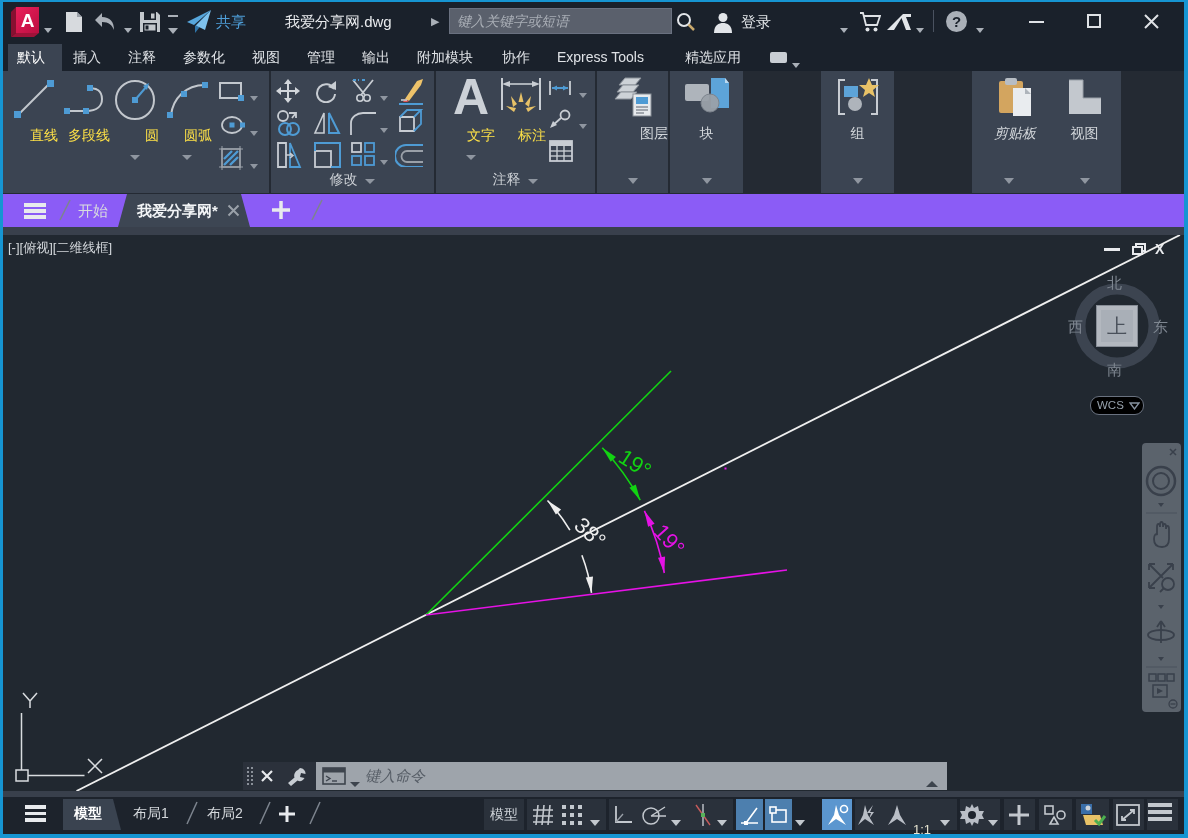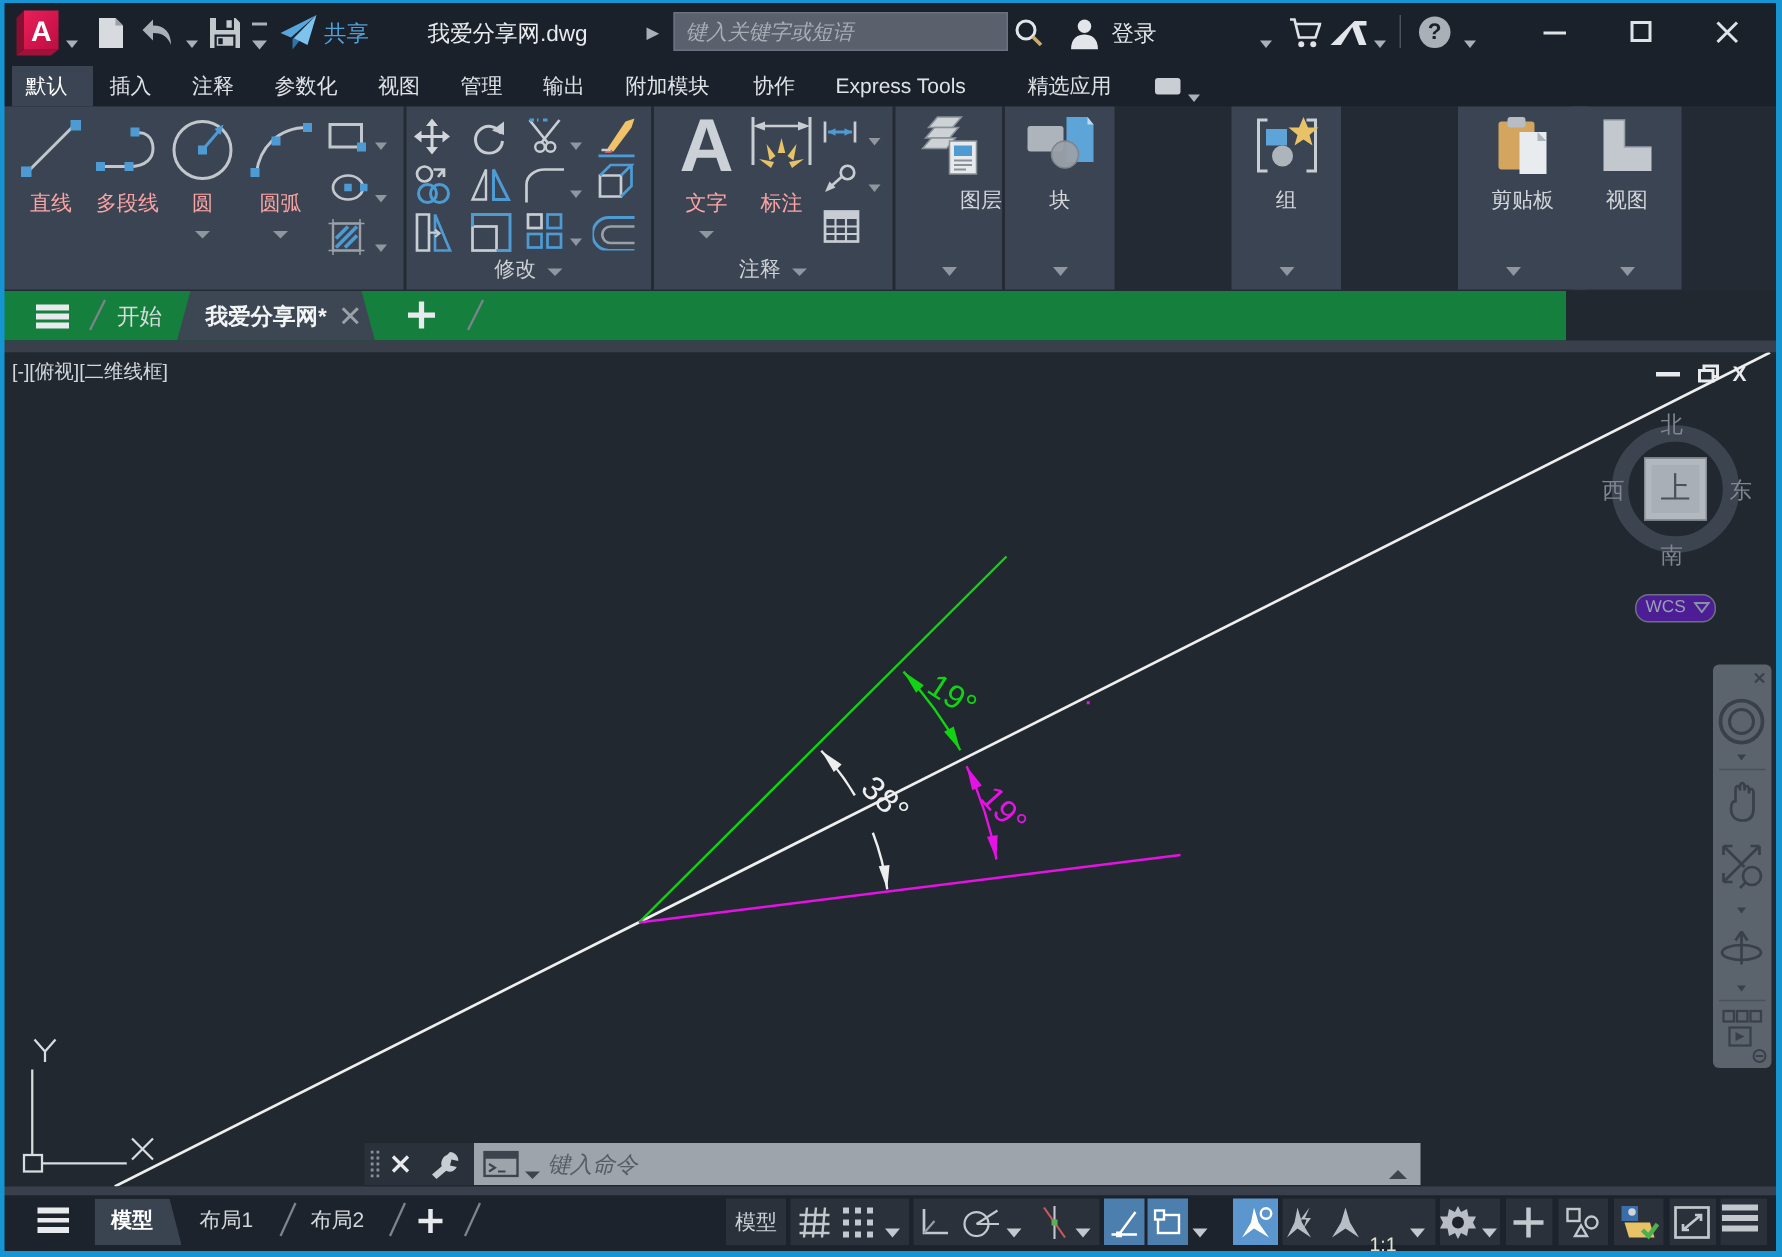--- a/index.html
+++ b/index.html
@@ -9,25 +9,25 @@
   svg { display:block; }
   
   #titlebar { position:absolute; left:0; top:0; width:1188px; height:44px; background:#1a212b; }
   
   #ribbontabs { position:absolute; left:0; top:44px; width:1188px; height:27px; background:#1a212b; font-size:14px; }
   .rtab { position:absolute; top:0; height:27px; line-height:27px; color:#dfe2e6; }
   
   #ribbon { position:absolute; left:0; top:71px; width:1188px; height:123px; background:#242a33; }
   .panel { position:absolute; top:0; height:122px; background:#3b4452; }
   .plabel { position:absolute; bottom:4px; width:100%; text-align:center; font-size:14px; color:#ccd0d5; }
-  .bigbtn { position:absolute; text-align:center; font-size:14px; color:#fca5a5;font-family:Liberation Mono, monospace; }
+  .bigbtn { position:absolute; text-align:right; font-size:14px; color:#fde047;font-family:Liberation Mono, monospace; }
   .cpanel { position:absolute; top:0; height:122px; background:#3b4452; text-align:center; font-size:14px; color:#d3d7db; }
   .dropY { display:inline-block; width:0; height:0; border-left:5px solid transparent; border-right:5px solid transparent; border-top:5px solid #8f96a0; }
   
-  #doctabs { position:absolute; left:0; top:194px; width:1044px; height:33px; background:#15803d;padding-left:18px; }
+  #doctabs { position:absolute; left:0; top:194px; width:1188px; height:33px; background:#8b5cf6;padding-left:18px; }
   #striptop { position:absolute; left:0; top:227px; width:1188px; height:8px; background:#39404c; }
   
   #canvas { position:absolute; left:0; top:235px; width:1188px; height:556px; background:#212830; }
   
   #stripbot { position:absolute; left:0; top:791px; width:1188px; height:6px; background:#39404c; }
   #statusbar { position:absolute; left:0; top:797px; width:1188px; height:37px; background:#1d232c; }
   
   .wb { position:absolute; background:#1695d2; z-index:99; }
 </style>
 </head>
@@ -322,21 +322,21 @@
     <svg style="margin:5px auto 0;" width="46" height="42" viewBox="0 0 46 42">
         <path d="M10 4 L4 4 L4 38 L10 38" fill="none" stroke="#c8cdd3" stroke-width="2"></path>
         <path d="M36 4 L42 4 L42 38 L36 38" fill="none" stroke="#c8cdd3" stroke-width="2"></path>
         <rect x="9" y="10" width="14" height="11" fill="#5da4d9"></rect>
         <circle cx="20" cy="28" r="7" fill="#aeb4bb"></circle>
         <path d="M34 2 L37 9 L44 9 L38 14 L40 21 L34 17 L28 21 L30 14 L24 9 L31 9 Z" fill="#e8c267"></path>
       </svg>
     <div style="margin-top:7px;">组</div>
     <div class="abs" style="left:32px;bottom:6px;"><div class="dropY" style="border-left-width:5px;border-right-width:5px;border-top-width:6px;"></div></div>
   </div>
-  <div class="cpanel" style="left:972px;width:86px;">
+  <div class="cpanel" style="left:972px;width:86px;font-style:italic;">
     <svg style="margin:5px auto 0;" width="44" height="42" viewBox="0 0 44 42">
         <rect x="6" y="5" width="24" height="32" rx="2" fill="#d3a55f"></rect>
         <rect x="12" y="2" width="12" height="7" rx="2" fill="#b7bdc4"></rect>
         <path d="M20 12 L38 12 L38 40 L20 40 Z" fill="#e9ecef"></path>
         <path d="M32 12 L38 18 L32 18 Z" fill="#aeb4bb"></path>
       </svg>
     <div style="margin-top:7px;">剪贴板</div>
     <div class="abs" style="left:32px;bottom:6px;"><div class="dropY" style="border-left-width:5px;border-right-width:5px;border-top-width:6px;"></div></div>
   </div>
   <div class="cpanel" style="left:1048px;width:73px;">
@@ -427,21 +427,21 @@
       </svg>
     <div class="abs" style="left:33px;top:-1px;font-size:15px;color:#7f8791;">北</div>
     <div class="abs" style="left:33px;top:86px;font-size:15px;color:#7f8791;">南</div>
     <div class="abs" style="left:-6px;top:43px;font-size:15px;color:#7f8791;">西</div>
     <div class="abs" style="left:79px;top:43px;font-size:15px;color:#7f8791;">东</div>
     <div class="abs" style="left:22px;top:30px;width:42px;height:42px;background:#b3b8bf;border:1px solid #878d96;">
       <div class="abs" style="left:4px;top:4px;width:32px;height:32px;background:#a9afb7;color:#4a515b;font-size:20px;text-align:center;line-height:32px;">上</div>
     </div>
   </div>
 
-  <div class="abs" style="left:1090px;top:161px;width:54px;height:19px;background:#4c1d95;border:1px solid #6a7280;border-radius:9px;color:#97a2ad;font-size:11.5px;line-height:17px;text-align:left;padding-left:6px;white-space:nowrap;">WCS <svg style="display:inline-block;vertical-align:-1px;margin-left:2px;" width="11" height="8" viewBox="0 0 11 8">
+  <div class="abs" style="left:1090px;top:161px;width:54px;height:19px;background:#000000;border:1px solid #6a7280;border-radius:9px;color:#97a2ad;font-size:11.5px;line-height:17px;text-align:left;padding-left:6px;white-space:nowrap;">WCS <svg style="display:inline-block;vertical-align:-1px;margin-left:2px;" width="11" height="8" viewBox="0 0 11 8">
         <path d="M1 1 L10 1 L5.5 7 Z" fill="none" stroke="#8792a0" stroke-width="1.3"></path>
       </svg></div>
 
   <div class="abs" style="left:1142px;top:208px;width:39px;height:269px;background:rgba(130,138,148,0.6);border-radius:4px;">
     <svg width="39" height="269" viewBox="0 0 39 269" fill="none" stroke="#39404b">
       <path d="M28 6 L34 12 M34 6 L28 12" stroke-width="1.5"></path>
       <circle cx="19" cy="38" r="14" stroke-width="2.5"></circle>
       <circle cx="19" cy="38" r="8" stroke-width="2"></circle>
       <path d="M16 60 L22 60 L19 64 Z" fill="#39404b" stroke="none"></path>
       <line x1="4" y1="70" x2="35" y2="70" stroke-width="1" opacity="0.5"></line>

